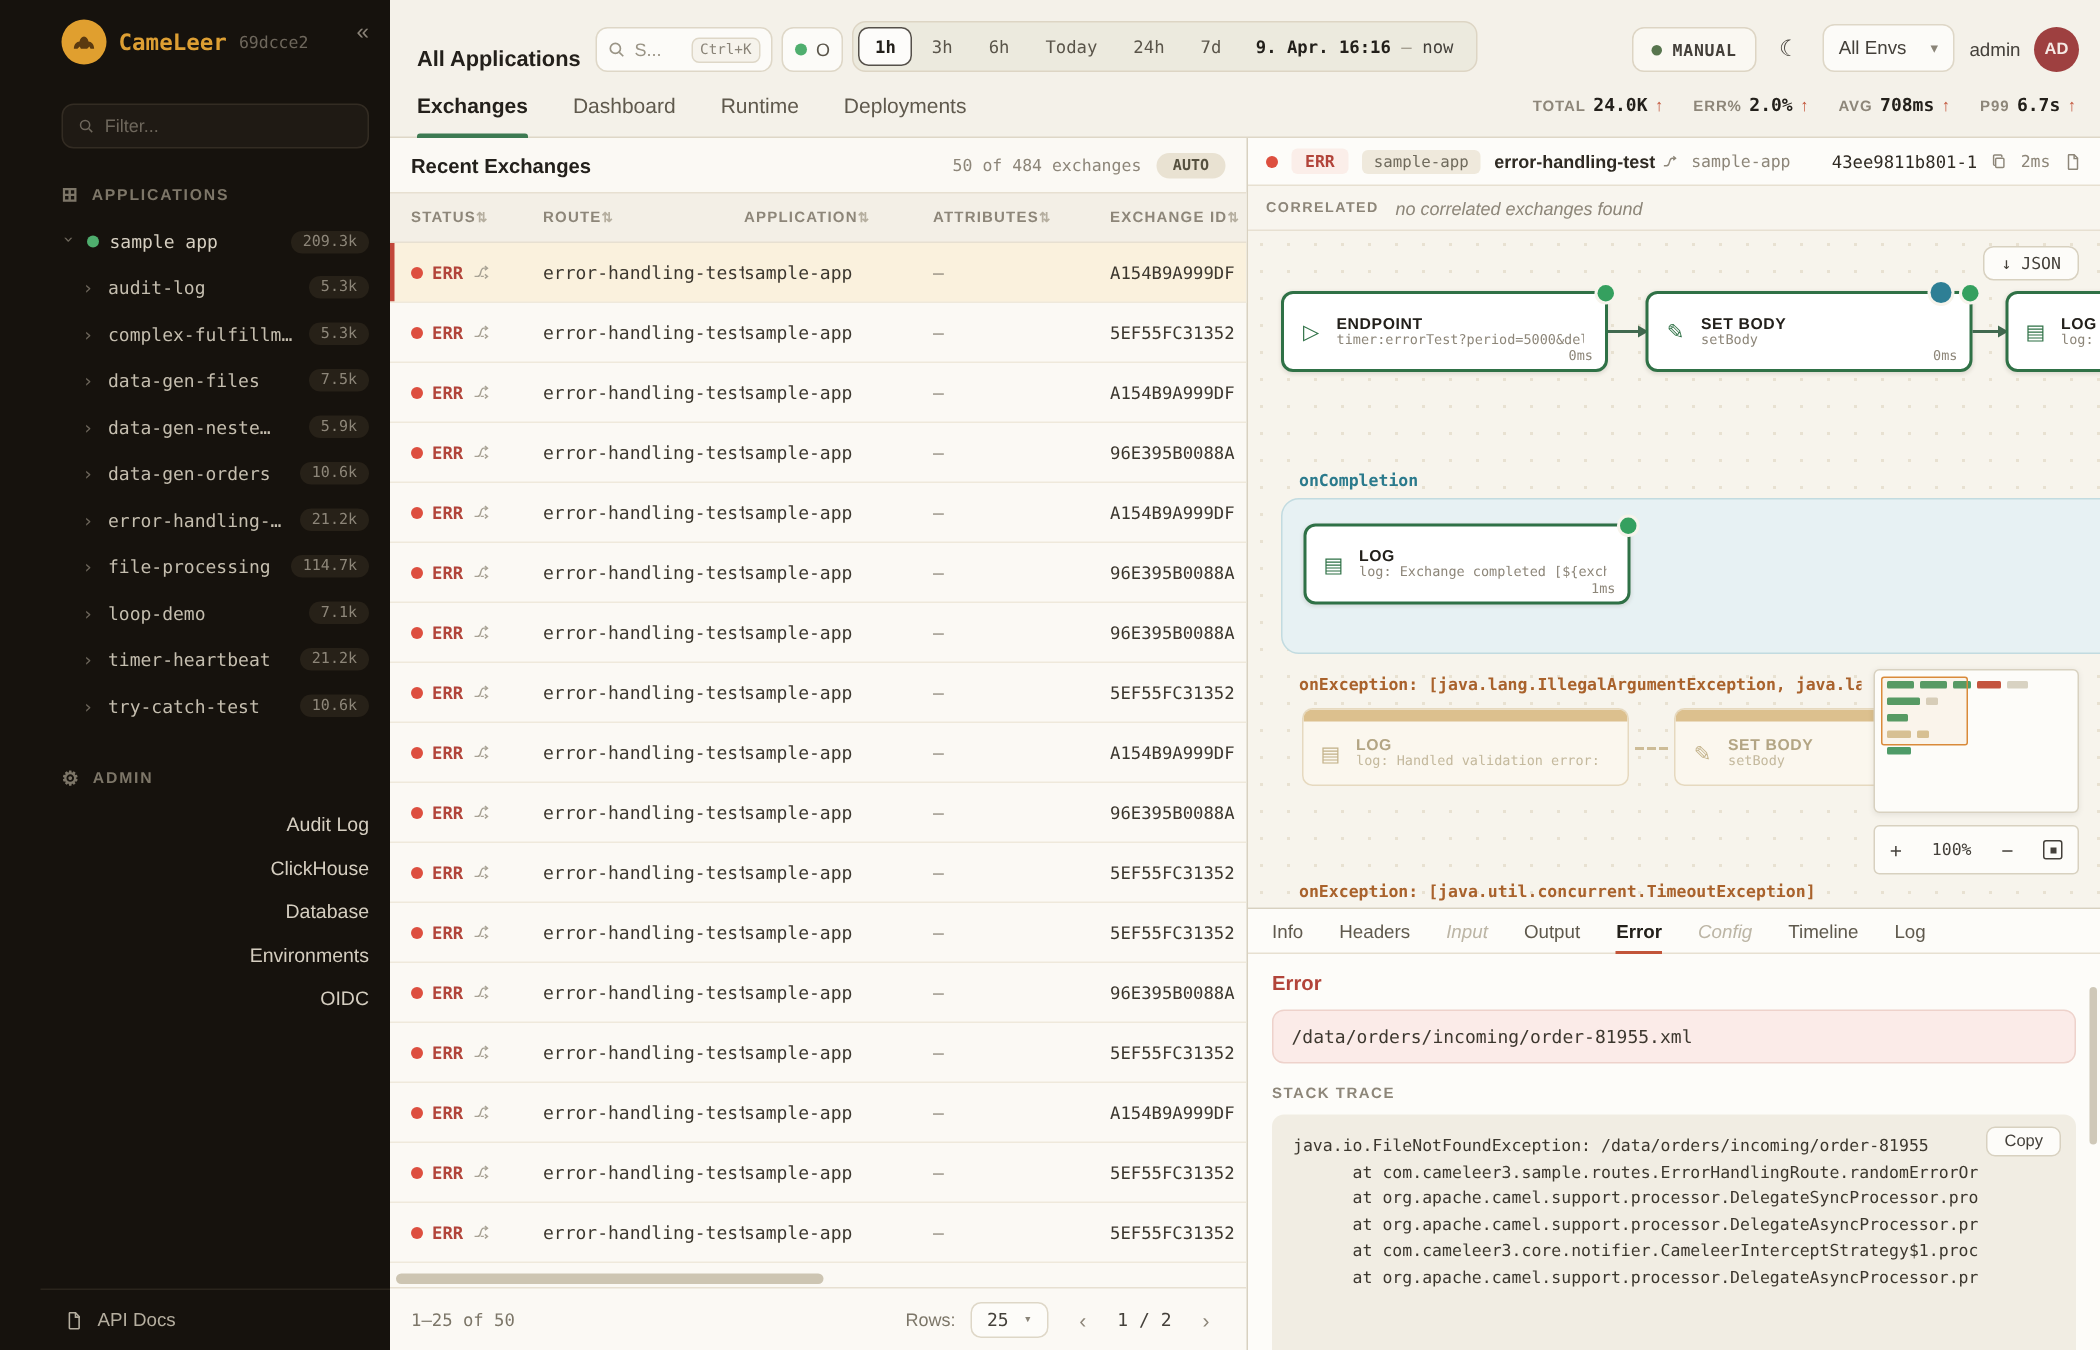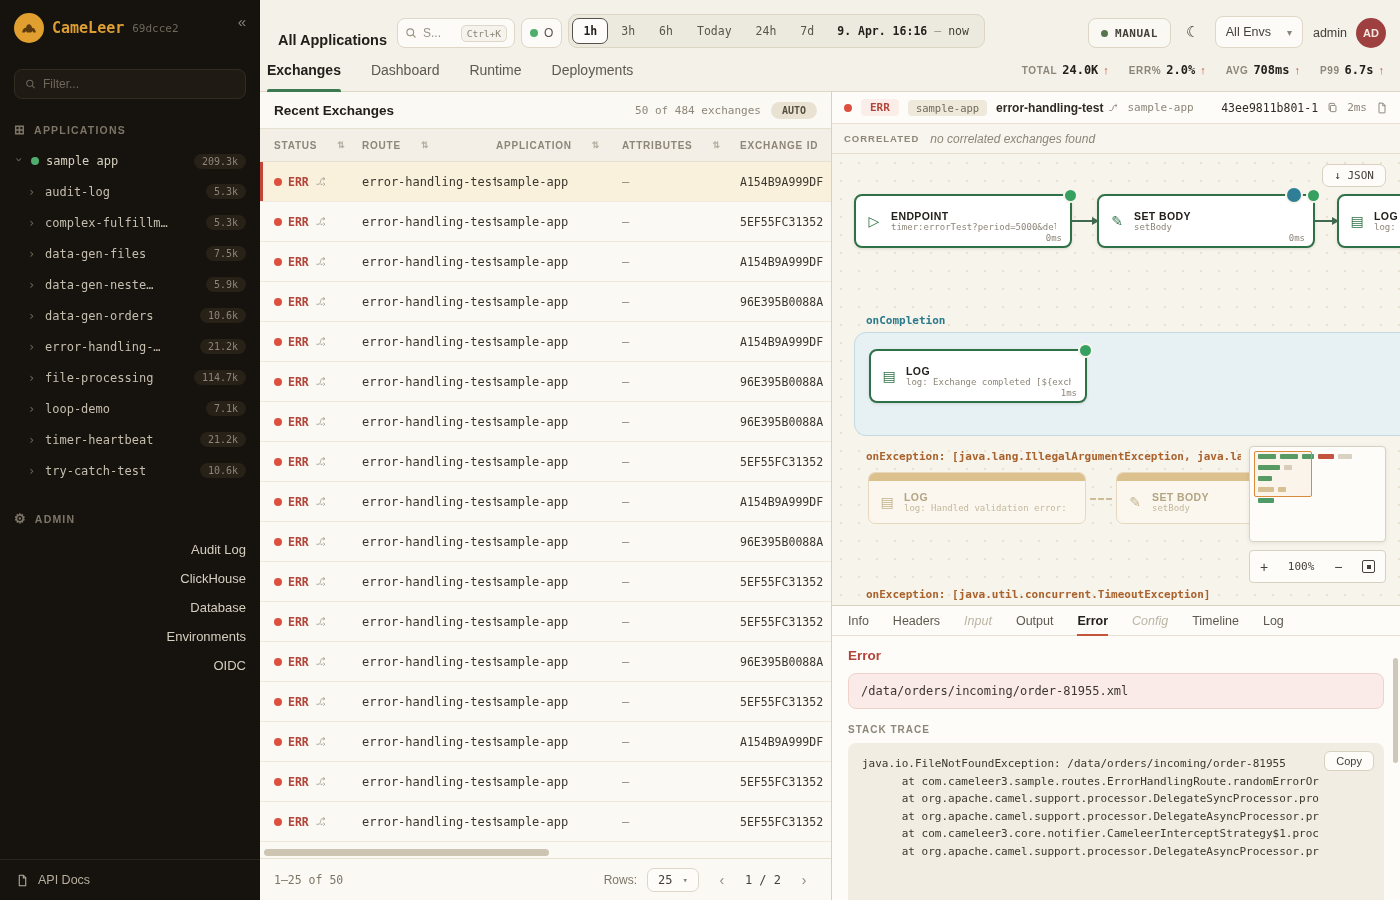--- a/index.html
+++ b/index.html
@@ -1,20 +1,20 @@
 <!DOCTYPE html>
 <html><head>
 <meta charset="utf-8">
 <style>
   * { box-sizing: border-box; margin: 0; padding: 0; }
   html,body { width:1400px; height:900px; overflow:hidden; }
   body { font-family:"Liberation Sans", sans-serif; background:#f4f1e9; color:#2b2620; display:flex; }
 
   
-  .sidebar { width:260px; min-width:260px; background:#16120d; color:#cfc8ba; display:flex; flex-direction:column; }
+  .sidebar { width:260px; min-width:260px; background:#16120d; color:#cfc8ba; display:flex; flex-direction:column;padding-left:27px; }
   .logo-row { display:flex; align-items:center; gap:8px; padding:13px 14px 10px; }
   .logo-badge { width:30px; height:30px; border-radius:50%; background:#e09f2f; display:grid; place-items:center; flex:none; }
   .logo-text { color:#dd9f33; font-family:"DejaVu Sans Mono",monospace; font-weight:bold; font-size:15px; }
   .logo-ver { color:#6e675c; font-family:"DejaVu Sans Mono",monospace; font-size:11px; }
   .collapse-btn { margin-left:auto; color:#8a8378; font-size:15px; cursor:pointer; align-self:flex-start; }
   .filter-box { margin:16px 14px 14px; background:#1f1a14; border:1px solid #332c23; border-radius:8px; height:30px; display:flex; align-items:center; gap:7px; padding:0 10px; color:#6e675c; }
   .filter-box input { background:transparent; border:none; outline:none; color:#cfc8ba; font-size:12px; width:100%; font-family:"Liberation Sans",sans-serif; }
   .filter-box input::placeholder { color:#6e675c; }
   .section-header { display:flex; align-items:center; gap:8px; padding:9px 14px; color:#7d7668; font-size:10.5px; letter-spacing:1.2px; font-weight:bold; }
   .section-header .sh-icon { font-size:13px; color:#7d7668; }
@@ -50,21 +50,21 @@
   .manual-dot { width:7px; height:7px; border-radius:50%; background:#57754e; }
   .icon-btn { width:32px; height:32px; border-radius:50%; display:grid; place-items:center; font-size:15px; color:#44403a; cursor:pointer; background:transparent; border:none; }
   .env-select { height:32px; background:#fcfbf8; border:1px solid #ded7c7; border-radius:8px; display:flex; align-items:center; gap:16px; padding:0 10px; font-size:12.5px; color:#44403a; cursor:pointer; flex:none; }
   .env-select .sel-chev { color:#8a8478; font-size:10px; }
   .user-chip { display:flex; align-items:center; gap:9px; margin-left:4px; cursor:pointer; }
   .user-name { font-size:12.5px; color:#44403a; }
   .avatar { width:30px; height:30px; border-radius:50%; background:#9e4040; color:#f5e9e4; font-size:11px; font-weight:bold; display:grid; place-items:center; }
   .spacer { flex:1; }
 
   
-  .tabsbar { height:44px; border-bottom:1px solid #ded7c7; display:flex; align-items:stretch; padding:0 16px 0 7px; flex:none; }
+  .tabsbar { height:44px; border-bottom:1px solid #ded7c7; display:flex; align-items:stretch; padding:0 16px 0 18px; flex:none; }
   .nav-tabs { display:flex; gap:30px; }
   .nav-tab { display:flex; align-items:center; font-size:14px; color:#5f594d; position:relative; cursor:pointer; }
   .nav-tab.active { color:#23201b; font-weight:bold; }
   .nav-tab.active::after { content:""; position:absolute; left:0; right:0; bottom:-1px; height:3px; background:#3d7a52; border-radius:2px 2px 0 0; }
   .nav-stats { margin-left:auto; display:flex; align-items:center; gap:20px; }
   .stat { display:flex; align-items:baseline; gap:5px; white-space:nowrap; }
   .stat-label { font-size:10px; letter-spacing:.6px; color:#8d8679; font-weight:bold; }
   .stat-value { font-family:"DejaVu Sans Mono",monospace; font-size:12px; font-weight:bold; color:#23201b; }
   .stat-arrow { color:#c2553a; font-size:11px; font-weight:bold; }
 
@@ -72,21 +72,21 @@
   .content { flex:1; display:flex; min-height:0; }
 
   
   .ex-panel { width:572px; min-width:572px; background:#fbf9f4; border-right:1px solid #d8d1c0; display:flex; flex-direction:column; min-height:0; }
   .ex-header { height:36px; display:flex; align-items:center; gap:10px; padding:0 14px; flex:none; }
   .ex-title { font-size:13.5px; font-weight:bold; color:#23201b; }
   .ex-sub { margin-left:auto; font-family:"DejaVu Sans Mono",monospace; font-size:11px; color:#8d8679; }
   .auto-pill { background:#e9e2d2; color:#55503f; font-family:"DejaVu Sans Mono",monospace; font-size:10px; font-weight:bold; padding:3px 11px; border-radius:10px; cursor:pointer; }
   .ex-grid { display:grid; grid-template-columns:88px 134px 126px 118px 1fr; padding-left:14px; align-items:center; }
   .ex-thead { height:34px; background:#f3efe6; border-top:1px solid #e7e0d1; border-bottom:1px solid #e7e0d1; flex:none; }
-  .head-cell { display:flex; align-items:center; gap:20px; font-size:10px; letter-spacing:.8px; color:#8d8679; font-weight:bold; cursor:pointer; white-space:nowrap; overflow:hidden; }
+  .head-cell { display:flex; align-items:center; gap:0; font-size:10px; letter-spacing:.8px; color:#8d8679; font-weight:bold; cursor:pointer; white-space:nowrap; overflow:hidden; }
   .sort-ic { font-size:9px; color:#b5ae9f; }
   .ex-rows { flex:1; overflow:hidden; }
   .ex-row { height:40px; border-bottom:1px solid #efe9db; font-family:"DejaVu Sans Mono",monospace; font-size:12px; color:#3c372e; cursor:pointer; }
   .ex-row.selected { background:#faf1dd; box-shadow:inset 3px 0 0 #c2473a; }
   .cell { white-space:nowrap; overflow:hidden; }
   .status-cell { display:flex; align-items:center; gap:6px; }
   .err-dot { width:8px; height:8px; border-radius:50%; background:#dd4f3f; flex:none; }
   .err-text { color:#b2443a; font-weight:bold; font-size:11.5px; }
   .branch-ic { color:#a8a294; flex:none; }
   .attr-cell { color:#8d8679; }

